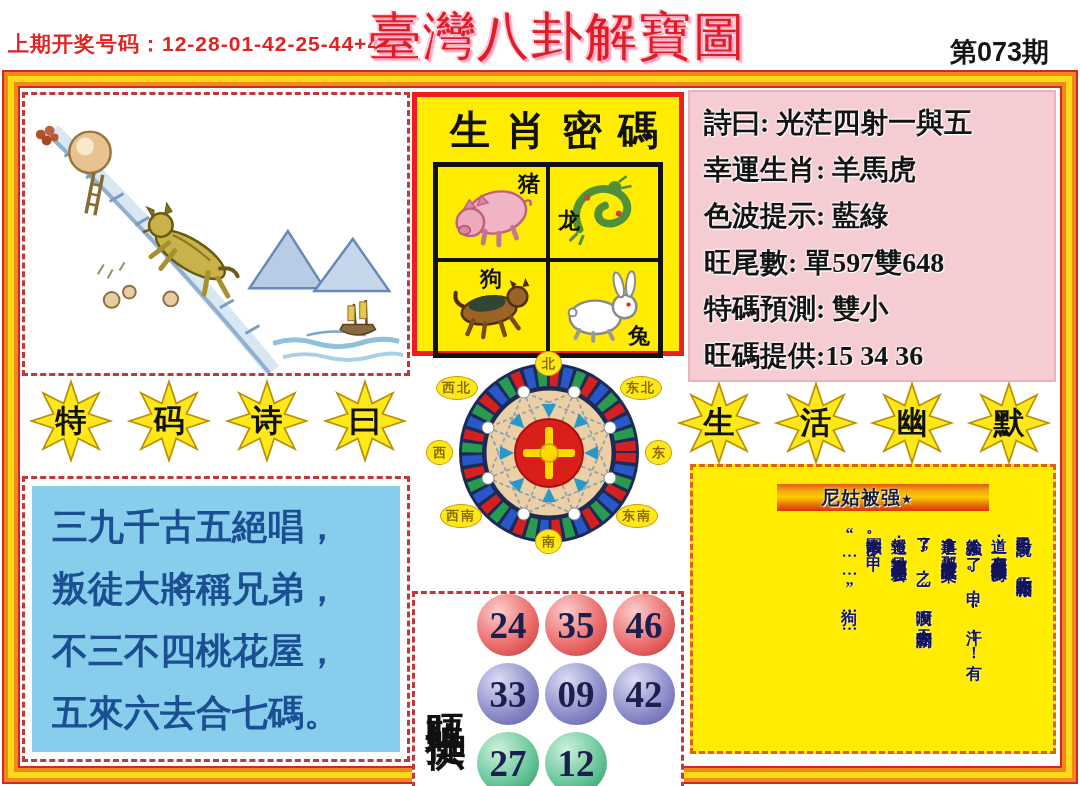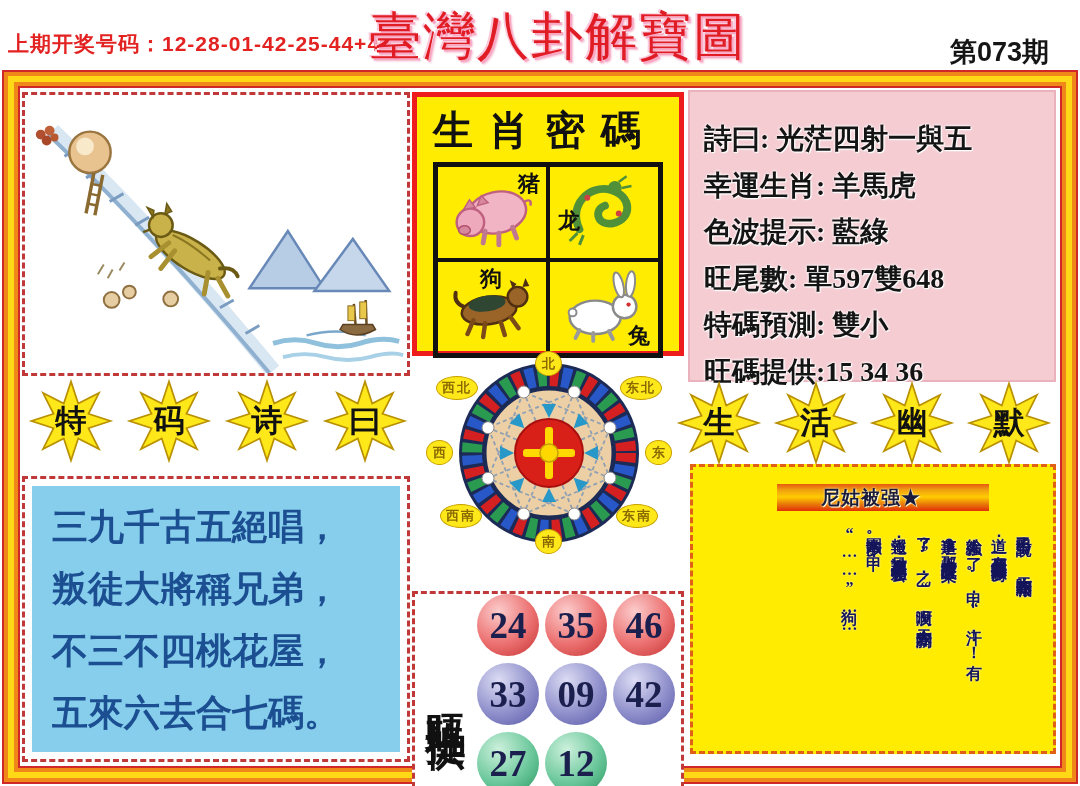--- a/index.html
+++ b/index.html
@@ -40,22 +40,22 @@
     font-size: 31px; font-weight: 900; color: #111; }
 
   
   .poem-box { left: 2px; top: 388px; width: 388px; height: 286px; padding: 7px; }
   .poem-inner { width: 100%; height: 100%; background: #86ceec; padding: 10px 0 0 20px; }
   .poem-line { font-size: 36px; font-weight: bold; color: #1c4f92; line-height: 62px; white-space: nowrap; }
 
   
   .zodiac { position: absolute; left: 392px; top: 4px; width: 272px; height: 264px;
     background: #ffec00; border: 5px solid #ee1c1c; }
-  .zodiac-title { text-align: left; font-size: 40px; font-weight: 900; color: #111;
-    letter-spacing: 16px; padding: 6px 0 2px 16px; white-space: nowrap; }
+  .zodiac-title { text-align: center; font-size: 40px; font-weight: 900; color: #111;
+    letter-spacing: 16px; padding: 6px 0 2px 28px; white-space: nowrap; }
   .zodiac-grid { margin: 2px 16px 0 16px; border: 3px solid #111; display: grid;
     grid-template-columns: 1fr 1fr; grid-template-rows: 95px 95px; }
   .zcell { position: relative; border: 2px solid #111; }
   .zcell svg { position: absolute; inset: 0; width: 100%; height: 100%; }
   .zlabel { position: absolute; font-size: 22px; font-weight: 900; color: #111; }
   .zl-pig { top: 2px; right: 6px; }
   .zl-dragon { left: 8px; bottom: 22px; }
   .zl-dog { top: 2px; right: 44px; }
   .zl-rabbit { bottom: 2px; right: 8px; }
 
@@ -83,32 +83,32 @@
   .balls-grid { flex: 1; display: grid; grid-template-columns: repeat(3, 62px); grid-template-rows: repeat(3, 62px);
     gap: 7px 6px; align-content: center; justify-content: center; }
   .ball { border-radius: 50%; display: flex; align-items: center; justify-content: center;
     font-family: "Liberation Serif", serif; font-size: 37px; font-weight: 900; color: #1a1f4e; }
   .ball-red    { background: radial-gradient(circle at 35% 28%, #fccccc, #ec7070 55%, #c83838 95%); }
   .ball-purple { background: radial-gradient(circle at 35% 28%, #dcdcf4, #9090cc 55%, #5c5caa 95%); }
   .ball-green  { background: radial-gradient(circle at 35% 28%, #ccf0dc, #6cc89c 55%, #2f9c64 95%); }
 
   
   .info-panel { position: absolute; left: 668px; top: 2px; width: 368px; height: 292px;
-    background: #f4ccd2; border: 2px solid #eab2bc; padding: 24px 6px 0 14px; }
+    background: #f4ccd2; border: 2px solid #eab2bc; padding: 8px 6px 0 14px; }
   .info-line { font-size: 28px; font-weight: 900; color: #141414; line-height: 46.5px; white-space: nowrap;
     text-shadow: 0 0 3px #fff, 0 0 3px #fff, 1px 1px 0 #fff; }
 
   
   .joke-box { position: absolute; left: 670px; top: 376px; width: 366px; height: 290px;
     background: #ffec00; border: 3px dashed #e06018; }
   .joke-titlebar { position: absolute; left: 84px; top: 17px; width: 212px; height: 27px;
     background: linear-gradient(180deg, #e85810 0%, #f0a010 22%, #ffcc00 48%, #e87808 75%, #e03008 100%);
     display: flex; align-items: center; }
   .joke-title { font-size: 19px; font-weight: 900; color: #1a1a3a; padding-left: 44px; letter-spacing: 1px;
-    text-shadow: 0 0 2px #ffe, 1px 1px 0 #fff8d0; }
+    text-shadow: 0 0 2px #ffe, 1px 1px 0 #fff8d0; font-family: Liberation Mono, monospace; }
   .joke-text { position: absolute; left: 12px; right: 16px; top: 58px; bottom: 6px;
     writing-mode: vertical-rl; text-orientation: upright;
     font-size: 16px; font-weight: bold; color: #14145a; letter-spacing: 1px; line-height: 25px;
     text-shadow: 0 0 2px #fff; }
   .joke-text p { margin: 0; }
 </style>
 </head>
 <body>
 
 <div class="page">

